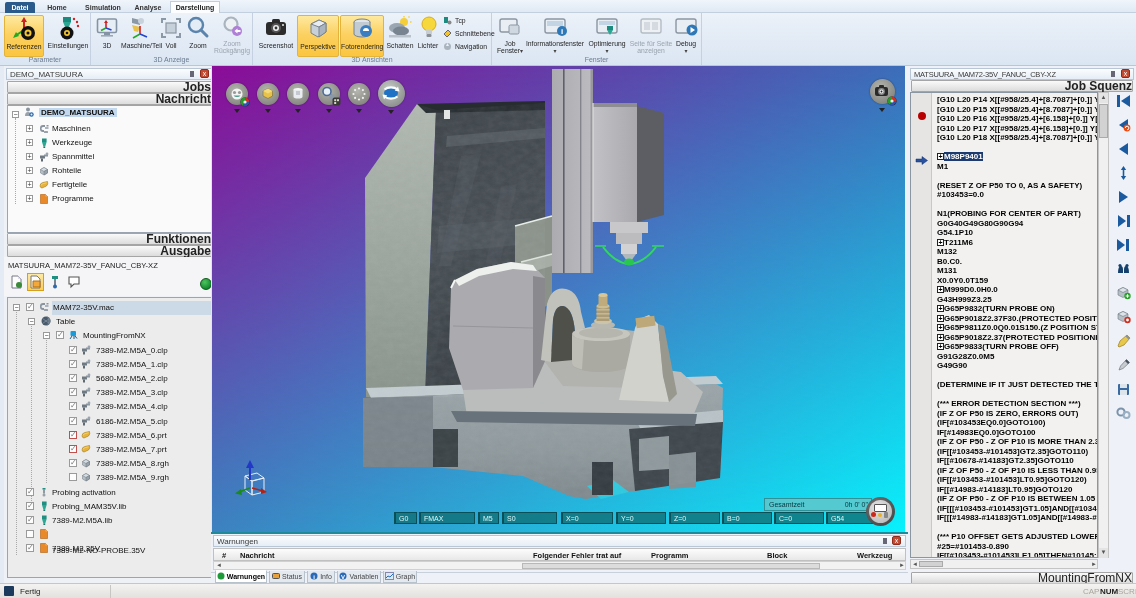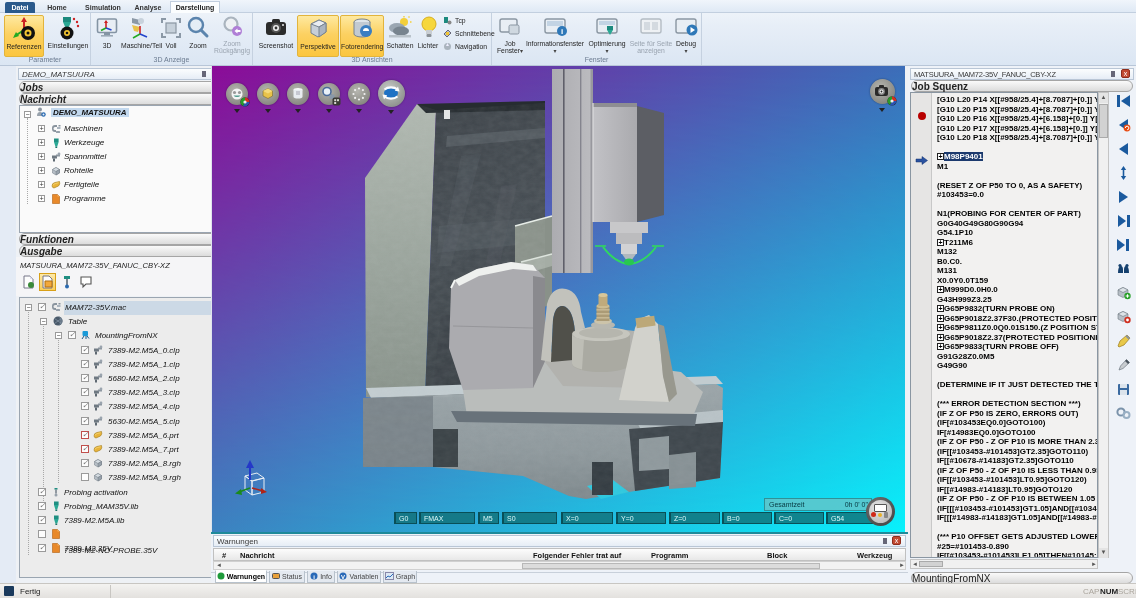--- a/index.html
+++ b/index.html
@@ -16,25 +16,25 @@
 .rgroup { position:absolute; top:13px; height:52px; border-right:1px solid #c5d1e0; }
 .rglabel { position:absolute; bottom:2px; left:0; width:100%; text-align:center; font-size:7px; color:#6b7b90; }
 .rbtn { position:absolute; top:15px; text-align:center; font-size:6.8px; line-height:7px; color:#1f1f1f; }
 .rbtn .ic { display:block; margin:0 auto 1px auto; }
 .rbtn.hl { background:linear-gradient(#fee9a0,#fcd162 45%,#fbc63f); border:1px solid #e2b43c; border-radius:2px; }
 .gray { color:#9aa4b0; }
 .carat { font-size:6px; color:#444; line-height:4px; }
 
 
 .ptitle { position:absolute; font-size:8px; color:#3a3a3a; background:linear-gradient(#fbfdfe,#e6edf6); border:1px solid #b9c6d6; line-height:11px; padding-left:3px; }
-.hbar { position:absolute; background:linear-gradient(#fafafa,#dcdcdc); border:1px solid #a5a5a5; border-radius:6px; font-size:10px; font-weight:bold; color:#222; text-align:left; }
+.hbar { position:absolute; background:linear-gradient(#fafafa,#dcdcdc); border:1px solid #a5a5a5; border-radius:1px; font-size:12px; font-weight:bold; color:#222; text-align:right; }
 .closeb { position:absolute; width:9px; height:9px; background:#c24a32; border:1px solid #8d2c1c; border-radius:2px; color:#fff; font-size:7px; line-height:8px; text-align:center; }
 
 
-#leftpanel { position:absolute; left:16px; top:66px; width:252px; height:517px; background:#eef1f5;font-style:italic; }
+#leftpanel { position:absolute; left:4px; top:66px; width:252px; height:517px; background:#eef1f5; }
 .tree { position:absolute; background:#fafafa; border:1px solid #9aa5b1; font-size:8px; color:#111; }
 .trow { position:absolute; left:0; height:14px; line-height:14px; white-space:nowrap; }
 .exp { position:absolute; width:7px; height:7px; background:#fff; border:1px solid #999; font-size:7px; line-height:5px; text-align:center; color:#333; }
 .cb { position:absolute; width:8px; height:8px; background:#fdfdfd; border:1px solid #9a9a9a; }
 .cb.red { border-color:#c0504d; }
 .cb .chk { position:absolute; left:0px; top:-2px; font-size:8px; color:#777; }
 
 
 #viewport { position:absolute; left:211px; top:66px; width:697px; height:466px; background:#4478bc; overflow:hidden; }
 .vcarat { position:absolute; width:0; height:0; border-left:3px solid transparent; border-right:3px solid transparent; border-top:4px solid #222; }
@@ -401,21 +401,21 @@
         <div class="trow" style="left:88px;top:102.4px;">7389-M2.M5A_4.clp</div>
         <div class="cb" style="left:61px;top:118.6px;">
           <span class="chk">✓</span>
         </div>
         <div class="abs" style="left:73px;top:117.6px;width:10px;height:10px;"><svg width="10" height="10" viewBox="0 0 10 10">
             <rect x="1" y="3.5" width="5" height="3" fill="#6f7982"></rect>
             <rect x="5" y="2.5" width="4" height="2" fill="#8a949e"></rect>
             <rect x="2" y="6.5" width="2" height="3" fill="#5f6972"></rect>
             <circle cx="8" cy="2" r="1.4" fill="#9aa4ae"></circle>
           </svg></div>
-        <div class="trow" style="left:88px;top:116.6px;">5630-M2.M5A_5.clp</div>
+        <div class="trow" style="left:88px;top:116.6px;">6186-M2.M5A_5.clp</div>
         <div class="cb red" style="left:61px;top:132.8px;">
           <span class="chk">✓</span>
         </div>
         <div class="abs" style="left:73px;top:131.8px;width:10px;height:10px;"><svg width="10" height="10" viewBox="0 0 10 10">
             <path d="M1 6 Q1 3 4 2.5 L8.5 1.5 Q9.5 4 7.5 6 L3 8 Q1.5 8 1 6z" fill="#e8b33a" stroke="#a07a1a" stroke-width="0.6"></path>
             <path d="M2 5.5 Q2 4 4.5 3.5 l3-0.8" fill="none" stroke="#f6d878" stroke-width="0.8"></path>
           </svg></div>
         <div class="trow" style="left:88px;top:130.8px;">7389-M2.M5A_6.prt</div>
         <div class="cb red" style="left:61px;top:147.0px;">
           <span class="chk">✓</span>

